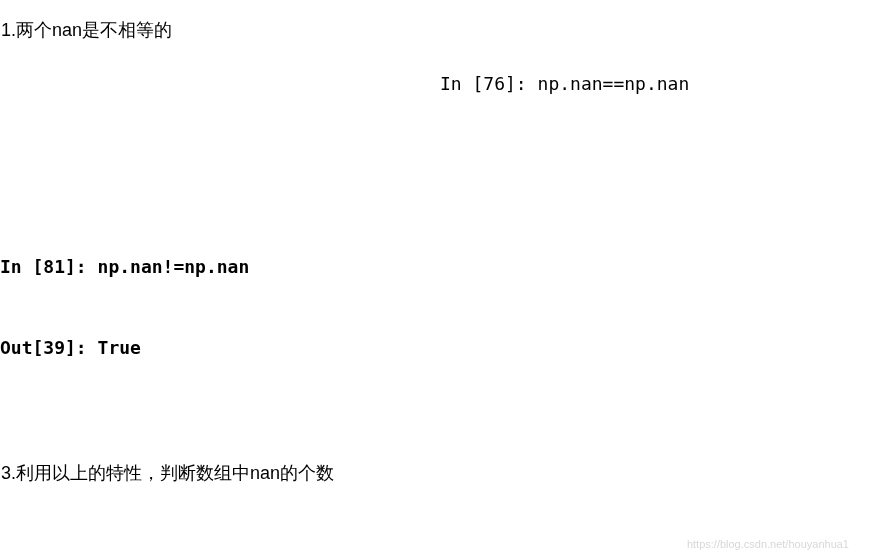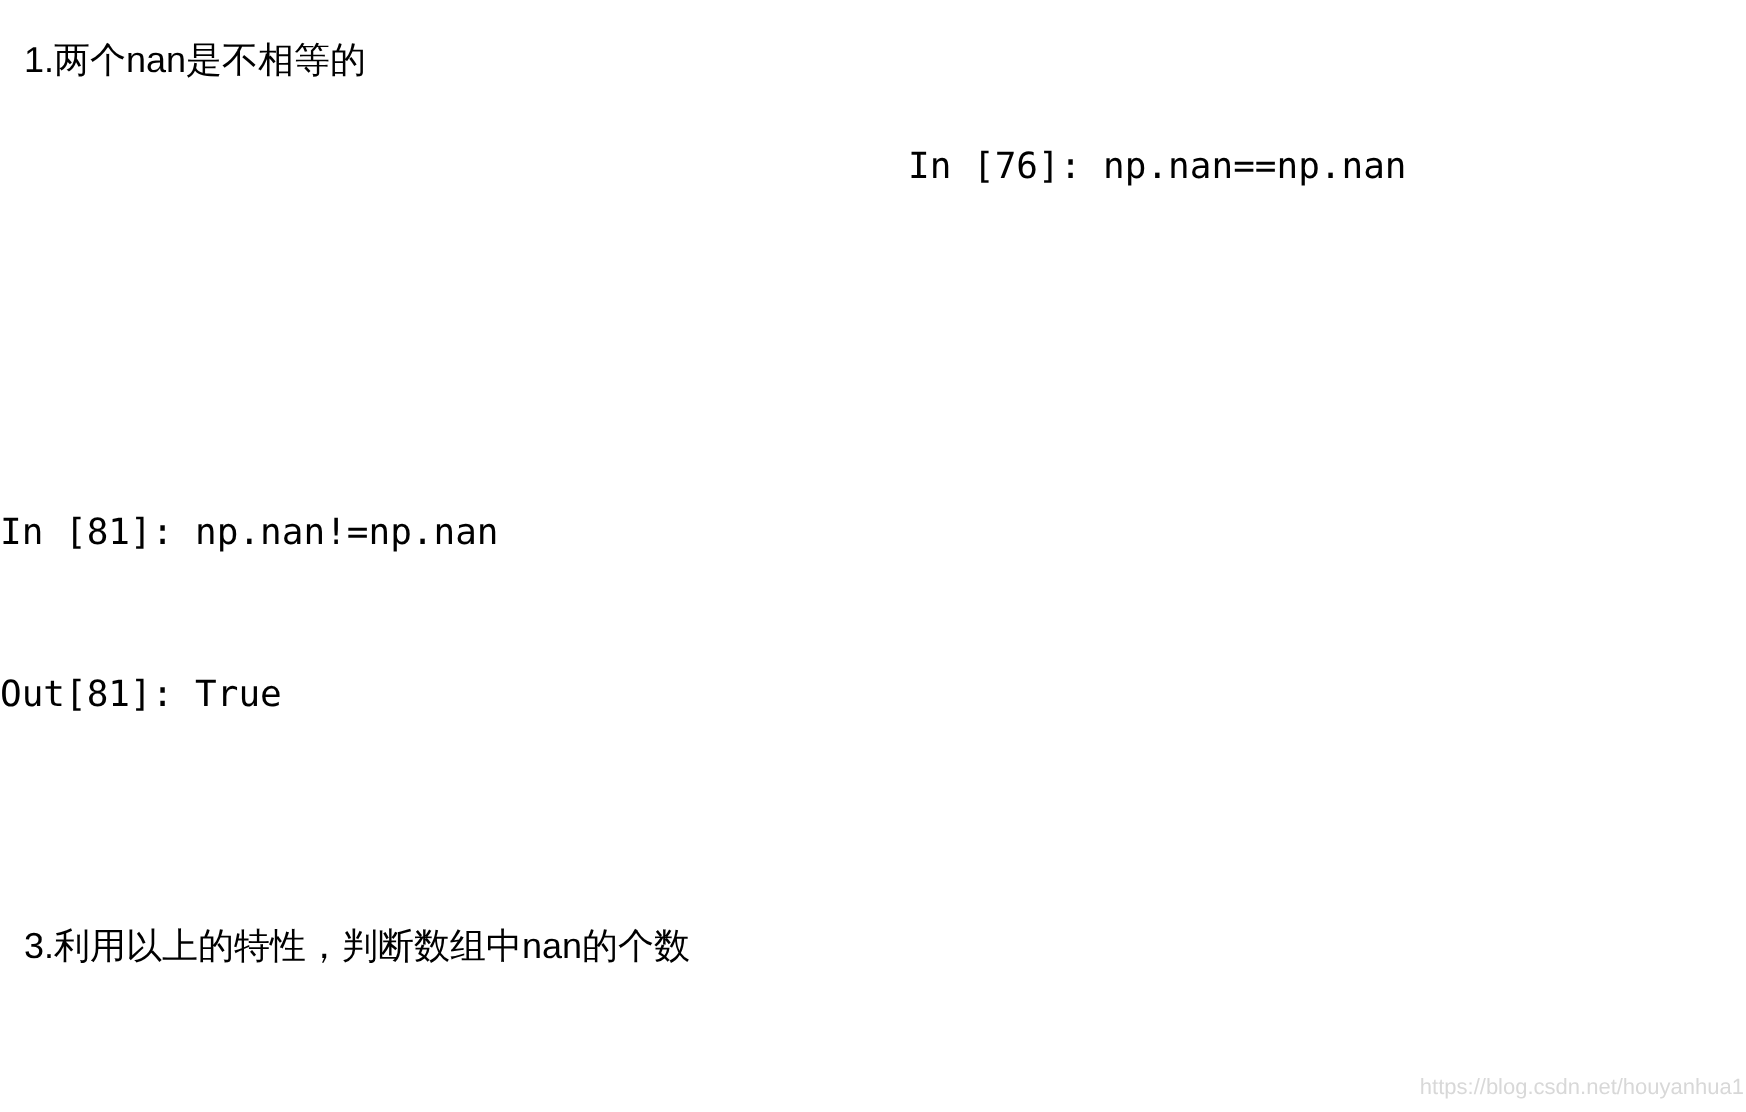--- a/index.html
+++ b/index.html
@@ -13,49 +13,49 @@
       position: relative;
       padding: 10px 0;
     }
     .row {
       display: flex;
       align-items: flex-start;
       margin-bottom: 8px;
     }
     .left-col {
       width: 440px;
-      padding-left: 12px;
+      padding-left: 1px;
       padding-right: 10px;
       display: flex;
       align-items: center;
       min-height: 40px;
     }
     .right-col {
       flex: 1;
       font-family: "Menlo", "Consolas", monospace;
       font-size: 18px;
       white-space: pre;
       line-height: 1.5;
     }
     .red { color: #d00; }
     .code-line { display: block; }
     .watermark {
       position: absolute;
       bottom: 6px;
-      right: 1px;
+      right: 24px;
       font-size: 11px;
       color: #d8d8d8;
       font-family: Arial, sans-serif;
     }
     .item-num { display: inline-block; }
     .left-text { line-height: 1.6; }
     .block2-left { margin-top: 18px; }
     .block3-left { margin-top: 30px; }
-    .right-block1 { margin-top: 6px; margin-left: 14px; }
-    .right-block2 { margin-top: 40px; }
+    .right-block1 { margin-top: 6px; }
+    .right-block2 { margin-top: 40px; font-weight: bold; }
     .right-block3 { margin-top: 40px; }
   </style>
 </head>
 <body>
 
 <div class="container">
 
   <div class="row">
     <div class="left-col">
       <div class="left-text">
@@ -63,21 +63,21 @@
       </div>
     </div>
     <div class="right-col right-block1">
       <span class="code-line"><span>In [76]: </span><span>np.nan==np.nan</span></span>
     </div>
   </div>
 
   <div class="row">
     <div class="right-col right-block2">
       <span class="code-line"><span>In [81]: </span><span>np.nan!=np.nan</span></span>
-      <span class="code-line"><span>Out[81]: </span><span>True</span></span>
+      <span class="code-line"><span>Out[39]: </span><span>True</span></span>
     </div>
   </div>
 
   <div class="row">
     <div class="left-col block3-left">
       <div class="left-text">
         <span class="item-num">3.</span><span>利用以上的特性，判断数组中nan的个数</span>
       </div>
     </div>
     <div class="right-col right-block3">

